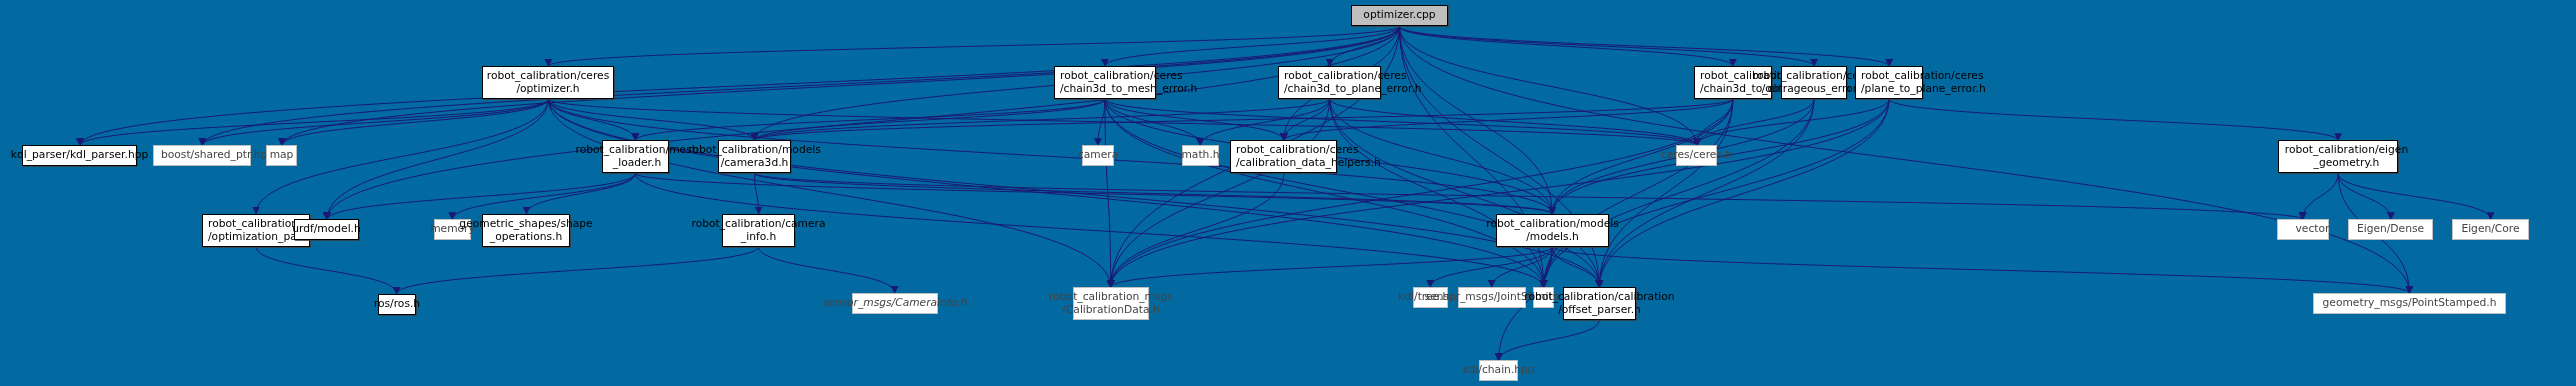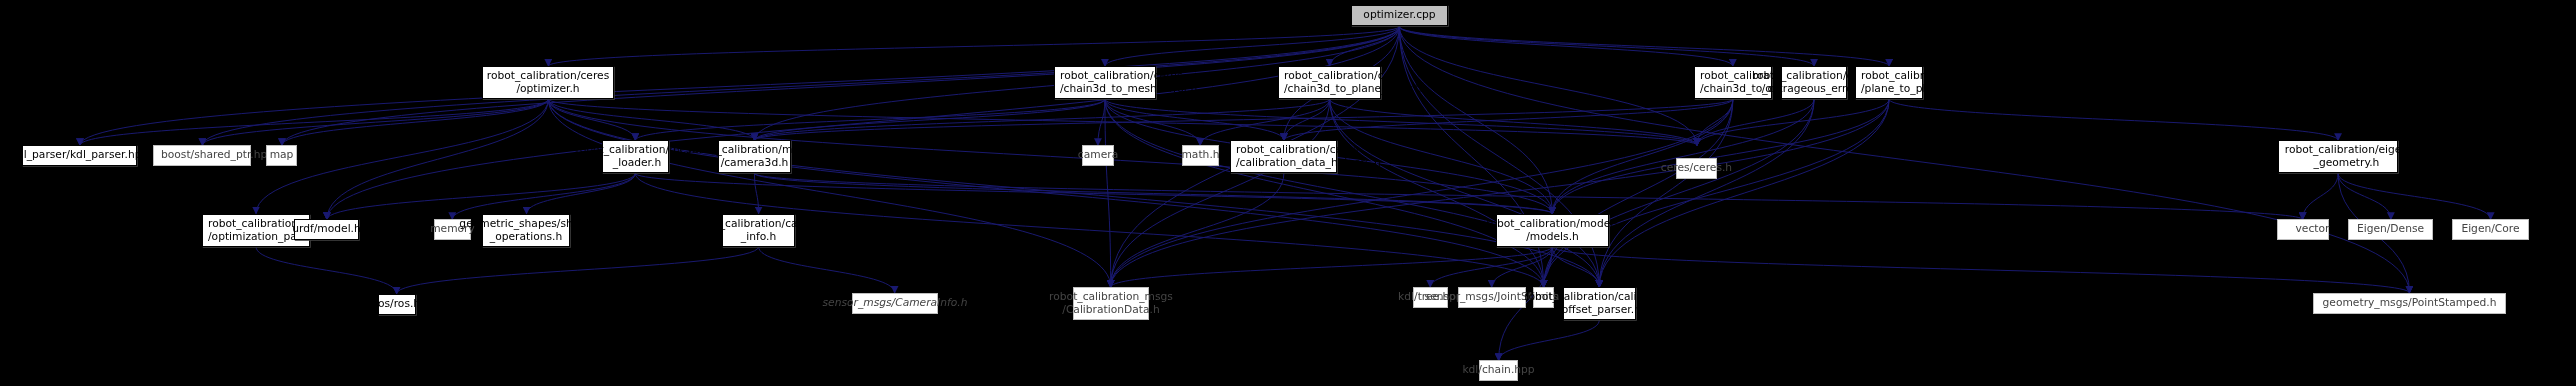--- a/index.html
+++ b/index.html
@@ -1,16 +1,16 @@
 <!DOCTYPE html>
 <html style="font-size:13px"><head>
 <meta charset="utf-8">
 <style>
   html, body { margin: 0; padding: 0; background: #ffffff; }
-  #canvas { position: relative; width: 2576px; height: 387px; overflow: hidden; background: #000000; }
+  #canvas { position: relative; width: 2576px; height: 387px; overflow: hidden; background: #0369a1; }
   svg#edges { position: absolute; left: 0; top: 0; }
   .node {
     position: absolute; box-sizing: border-box;
     font-family: "DejaVu Sans", sans-serif; font-size: 10.7px; line-height: 12.4px;
     color: #000; background: #fff; text-align: center;
     display: flex; flex-direction: column; align-items: center; justify-content: center;
     white-space: nowrap; padding: 0 5px;
   }
   .node.doc { border: 0.8px solid #000; box-shadow: 0.8px 0.8px 0 #404040; }
   .node.ext { border: 0.8px solid #bfbfbf; color: #444; }
@@ -168,21 +168,21 @@
   <div class="node ext" style="left:1082px;top:145px;width:32px;height:21.4px;">
       <span>camera</span>
     </div>
   <div class="node ext" style="left:1182px;top:145px;width:37px;height:21.4px;">
       <span>math.h</span>
     </div>
   <div class="node doc left" style="left:1230px;top:140px;width:107px;height:33px;">
       <span>robot_calibration/ceres</span>
       <span>/calibration_data_helpers.h</span>
     </div>
-  <div class="node ext" style="left:1676px;top:145px;width:41px;height:21.4px;margin-top:13px;">
+  <div class="node ext" style="left:1676px;top:145px;width:41px;height:21.4px;">
       <span>ceres/ceres.h</span>
     </div>
   <div class="node doc" style="left:2278px;top:140px;width:120px;height:33px;padding-left:22px;">
       <span>robot_calibration/eigen</span>
       <span>_geometry.h</span>
     </div>
 
   <div class="node doc left" style="left:202px;top:214px;width:108px;height:33px;">
       <span>robot_calibration/ceres</span>
       <span>/optimization_params.h</span>

